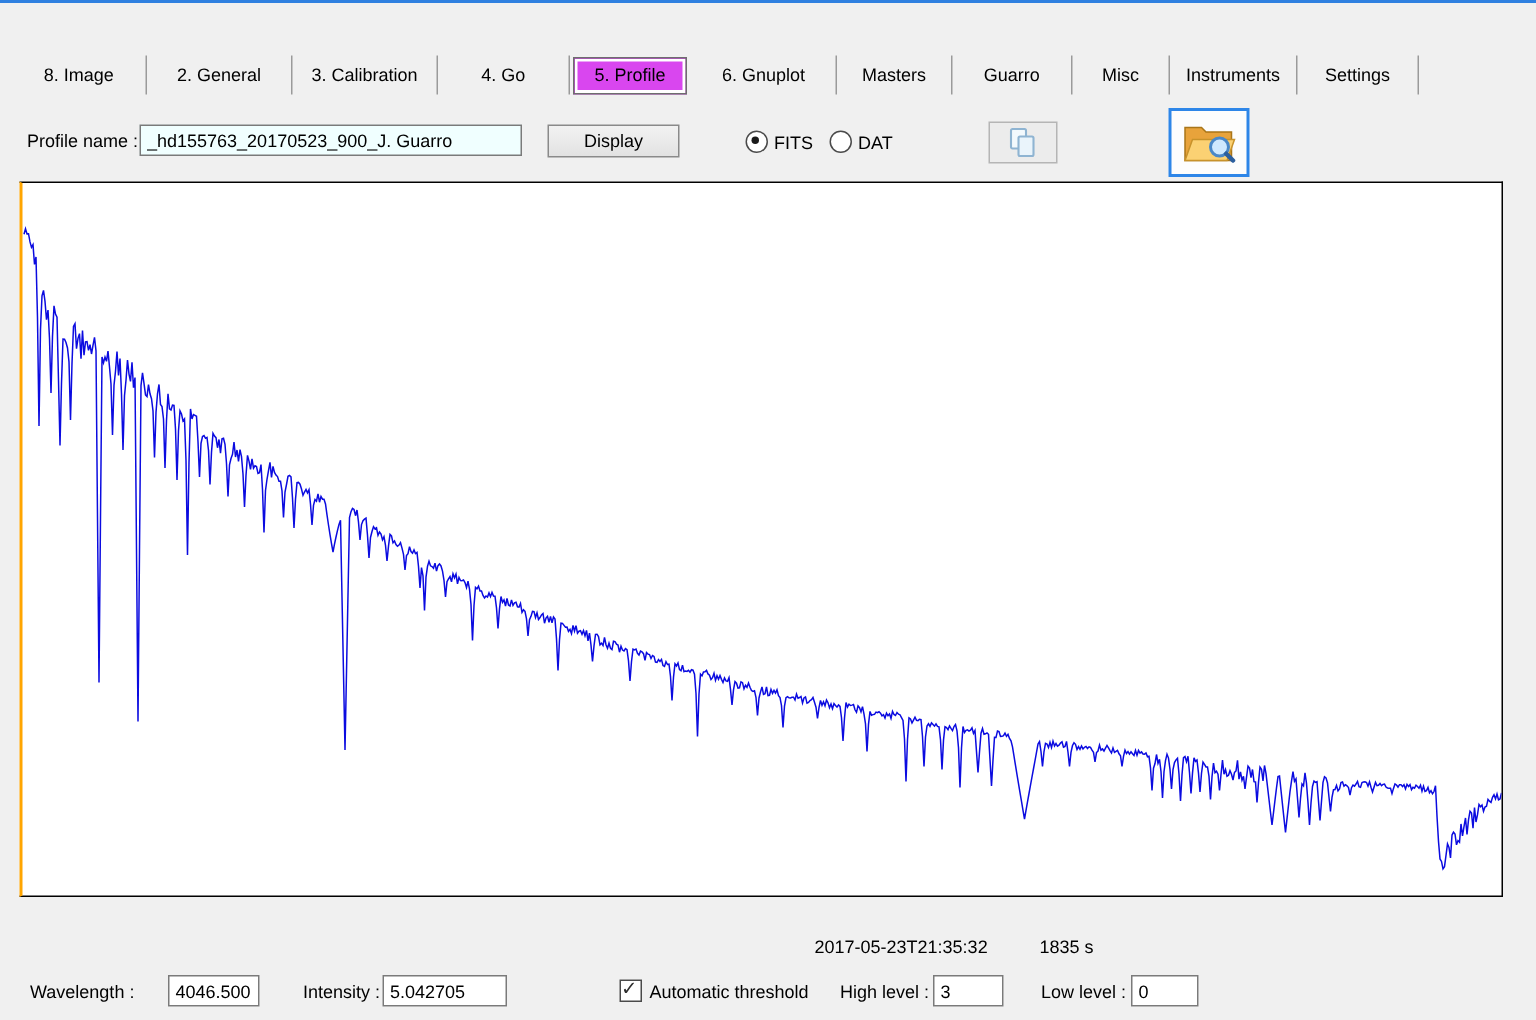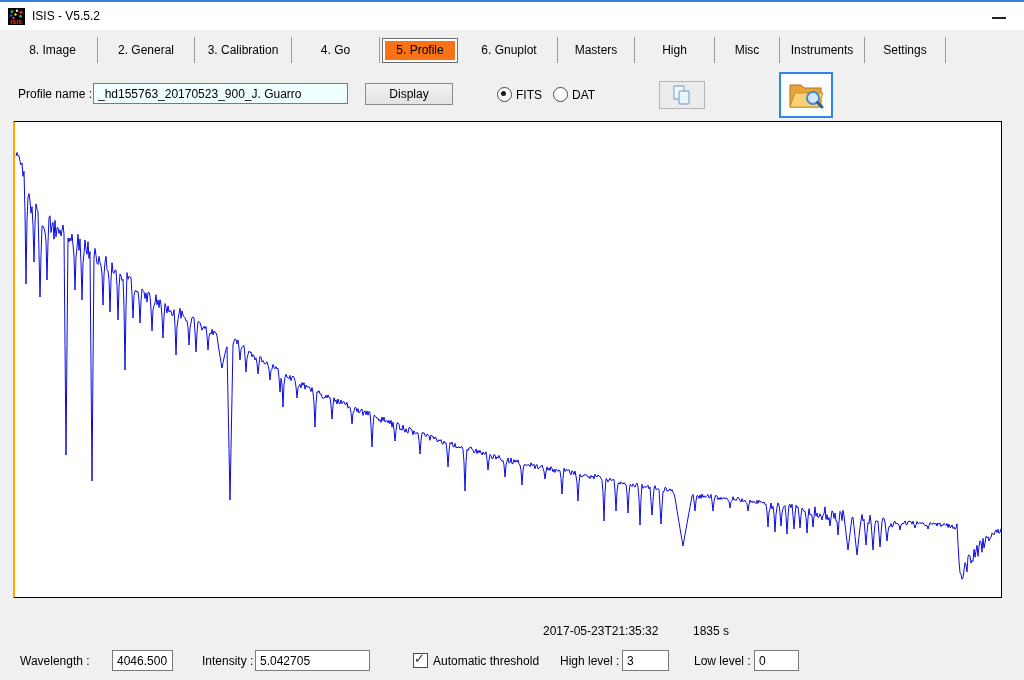--- a/index.html
+++ b/index.html
@@ -10,21 +10,21 @@
   .win-accent{position:absolute;left:0;top:0;width:1024px;height:2px;background:#2f80e0;}
   .titlebar{position:absolute;left:0;top:2px;width:1024px;height:28px;background:#ffffff;}
   .app-icon{position:absolute;left:8px;top:6px;width:17px;height:17px;}
   .app-title{position:absolute;left:32px;top:7px;font-size:12px;}
   .min-btn{position:absolute;left:992px;top:15px;width:14px;height:2px;background:#222;cursor:pointer;}
 
   
   .tabbar{position:absolute;left:0;top:36px;width:1024px;height:28px;display:flex;align-items:center;padding-left:8px;box-sizing:border-box;}
   .tab{height:26px;line-height:26px;text-align:center;cursor:pointer;white-space:nowrap;}
   .tabsep{width:1px;height:26px;background:#9a9a9a;}
-  .tab.active{border:1px solid #6e6e6e;background:#f97316;box-shadow:inset 0 0 0 2px #ffffff;height:23px;line-height:23px;margin:0 2px;}
+  .tab.active{border:1px solid #6e6e6e;background:#d946ef;box-shadow:inset 0 0 0 2px #ffffff;height:23px;line-height:23px;margin:0 2px;}
 
   
   .lbl{position:absolute;white-space:nowrap;}
   input.txt{position:absolute;border:1px solid #7a7a7a;font-family:"Liberation Sans","DejaVu Sans",sans-serif;font-size:12px;padding:1px 4px;box-sizing:border-box;background:#fff;}
   .profile-input{background:#f0ffff !important;}
   .btn{position:absolute;background:linear-gradient(#f2f2f2,#e2e2e2);border:1px solid #8a8a8a;font-size:12px;text-align:center;cursor:pointer;}
   .radio{position:absolute;width:13px;height:13px;border:1px solid #4a4a4a;border-radius:50%;background:#fff;cursor:pointer;}
   .radio .dot{position:absolute;left:3px;top:3px;width:5px;height:5px;border-radius:50%;background:#1a1a1a;}
   .iconbtn{position:absolute;display:flex;align-items:center;justify-content:center;cursor:pointer;}
   .copy-btn{left:659px;top:81px;width:44px;height:26px;background:#ececec;border:1px solid #b5b5b5;}
@@ -39,54 +39,37 @@
   .checkbox{position:absolute;width:13px;height:13px;border:1px solid #4a4a4a;background:#fff;cursor:pointer;}
   .checkbox .mark{position:absolute;left:0px;top:-3px;font-size:13px;font-weight:bold;color:#2d2d2d;}
 </style>
 </head>
 <body>
 
 <div id="app">
 
   <div class="win-accent"></div>
 
-  <div class="titlebar">
-    <span class="app-icon">
-      <svg width="17" height="17" viewBox="0 0 17 17">
-        <rect width="17" height="17" fill="#000"></rect>
-        <circle cx="4" cy="3.5" r="1.6" fill="#22b422"></circle>
-        <circle cx="9" cy="2.8" r="1.2" fill="#e8e8e8"></circle>
-        <circle cx="13" cy="4.2" r="1.6" fill="#d63114"></circle>
-        <circle cx="3.2" cy="7.5" r="1.3" fill="#2a55ff"></circle>
-        <circle cx="7.5" cy="6.5" r="1.2" fill="#ffd400"></circle>
-        <circle cx="12.5" cy="8.2" r="1.3" fill="#00c8d4"></circle>
-        <circle cx="5.5" cy="10" r="1.1" fill="#ff3dd0"></circle>
-        <text x="2.2" y="15.5" font-size="5.5" fill="#ff2a00" font-family="'DejaVu Sans',sans-serif" font-weight="bold">ISIS</text>
-      </svg>
-    </span>
-    <span class="app-title">ISIS - V5.5.2</span>
-    <div class="min-btn"></div>
-  </div>
 
   <div class="tabbar">
     <div class="tab" style="width:89px">8. Image</div>
       <div class="tabsep"></div>
     <div class="tab" style="width:96px">2. General</div>
       <div class="tabsep"></div>
     <div class="tab" style="width:96px">3. Calibration</div>
       <div class="tabsep"></div>
     <div class="tab" style="width:87px">4. Go</div>
       <div class="tabsep"></div>
     <div class="tab active" style="width:74px">5. Profile</div>
       <div class="tabsep" style="background:transparent"></div>
     <div class="tab" style="width:96px">6. Gnuplot</div>
       <div class="tabsep"></div>
     <div class="tab" style="width:76px">Masters</div>
       <div class="tabsep"></div>
-    <div class="tab" style="width:79px">High</div>
+    <div class="tab" style="width:79px">Guarro</div>
       <div class="tabsep"></div>
     <div class="tab" style="width:64px">Misc</div>
       <div class="tabsep"></div>
     <div class="tab" style="width:84px">Instruments</div>
       <div class="tabsep"></div>
     <div class="tab" style="width:80px">Settings</div>
       <div class="tabsep"></div>
   </div>
 
   <span class="lbl" style="left:18px;top:87px">Profile name :</span>
@@ -121,21 +104,21 @@
         <path d="M16 156.2 L17 152.5 L18 155.9 L19 155.8 L20 161.3 L21 164.9 L22 163.1 L23 176.3 L24 171.3 L25 212.0 L26 284.0 L27 219.6 L28 197.2 L29 193.6 L30 200.9 L31 213.1 L32 206.7 L33 225.7 L34 262.0 L35 224.1 L36 203.9 L37 209.4 L38 211.5 L39 253.5 L40 297.0 L41 255.5 L42 226.0 L43 226.1 L44 228.3 L45 232.0 L46 241.2 L47 280.0 L48 242.4 L49 217.7 L50 215.8 L51 232.5 L52 225.6 L53 222.4 L54 239.2 L55 220.3 L56 236.8 L57 227.9 L58 227.7 L59 233.6 L60 229.8 L61 236.0 L62 230.3 L63 224.9 L64 233.9 L65 344.6 L66 455.0 L67 345.0 L68 238.0 L69 241.9 L70 238.1 L71 240.9 L72 234.1 L73 244.7 L74 256.0 L75 290.0 L76 256.9 L77 247.5 L78 234.3 L79 250.3 L80 239.0 L81 262.7 L82 300.0 L83 263.7 L84 253.5 L85 240.0 L86 249.4 L87 254.3 L88 241.6 L89 258.4 L90 251.7 L91 366.0 L92 481.0 L93 366.7 L94 257.1 L95 248.5 L96 255.6 L97 263.3 L98 264.4 L99 256.4 L100 262.5 L101 265.8 L102 273.9 L103 305.0 L104 274.8 L105 262.5 L106 256.3 L107 269.7 L108 271.1 L109 279.3 L110 312.0 L111 280.2 L112 262.6 L113 272.6 L114 273.3 L115 270.1 L116 270.3 L117 285.9 L118 320.0 L119 287.2 L120 273.9 L121 276.0 L122 280.6 L123 279.3 L124 306.9 L125 370.0 L126 308.2 L127 272.6 L128 279.3 L129 276.4 L130 276.9 L131 277.5 L132 294.5 L133 318.0 L134 295.6 L135 291.0 L136 290.4 L137 292.2 L138 291.6 L139 300.2 L140 323.0 L141 301.4 L142 288.9 L143 290.7 L144 291.8 L145 298.5 L146 293.0 L147 302.1 L148 292.5 L149 292.2 L150 296.2 L151 309.0 L152 331.0 L153 309.9 L154 305.7 L155 302.9 L156 294.7 L157 304.7 L158 300.0 L159 307.6 L160 299.7 L161 304.4 L162 316.0 L163 338.0 L164 316.8 L165 303.6 L166 307.4 L167 312.9 L168 305.9 L169 312.1 L170 310.5 L171 311.0 L172 315.6 L173 315.1 L174 309.7 L175 326.3 L176 355.0 L177 327.0 L178 319.5 L179 313.8 L180 308.3 L181 318.2 L182 310.9 L183 314.9 L184 316.7 L185 317.7 L186 320.9 L187 320.9 L188 327.3 L189 345.0 L190 328.0 L191 323.0 L192 317.5 L193 317.0 L194 317.9 L195 332.0 L196 352.0 L197 332.8 L198 321.8 L199 321.6 L200 322.8 L201 326.0 L202 330.2 L203 328.0 L204 326.3 L205 328.6 L206 326.5 L207 336.1 L208 350.0 L209 336.9 L210 333.0 L211 334.1 L212 329.3 L213 334.8 L214 331.0 L215 332.8 L216 332.8 L217 336.0 L218 343.2 L219 350.0 L220 356.4 L221 362.4 L222 368.0 L223 362.8 L224 358.0 L225 353.6 L226 349.6 L227 346.8 L228 398.0 L229 448.8 L230 500.0 L231 448.4 L232 396.4 L233 345.0 L234 341.1 L235 338.9 L236 339.6 L237 343.8 L238 340.0 L239 348.1 L240 360.0 L241 349.7 L242 347.1 L243 346.1 L244 345.4 L245 356.8 L246 372.0 L247 358.3 L248 354.3 L249 351.1 L250 352.6 L251 351.9 L252 356.9 L253 354.7 L254 356.1 L255 359.9 L256 357.8 L257 363.5 L258 374.0 L259 364.1 L260 356.3 L261 357.3 L262 361.9 L263 360.6 L264 363.0 L265 364.2 L266 363.4 L267 361.8 L268 365.4 L269 369.6 L270 380.0 L271 370.4 L272 369.1 L273 364.4 L274 367.7 L275 368.8 L276 366.6 L277 369.0 L278 368.3 L279 377.6 L280 392.0 L281 378.4 L282 383.9 L283 407.0 L284 384.7 L285 377.6 L286 374.2 L287 377.2 L288 377.7 L289 378.8 L290 375.4 L291 380.7 L292 377.1 L293 376.0 L294 377.3 L295 380.7 L296 386.9 L297 398.0 L298 387.8 L299 386.0 L300 384.4 L301 387.9 L302 382.5 L303 385.2 L304 382.7 L305 389.2 L306 385.0 L307 387.0 L308 387.1 L309 386.6 L310 388.4 L311 391.7 L312 387.5 L313 392.8 L314 403.0 L315 427.0 L316 403.7 L317 391.6 L318 392.5 L319 390.7 L320 394.0 L321 394.0 L322 397.0 L323 398.6 L324 397.3 L325 398.0 L326 395.3 L327 397.8 L328 394.9 L329 397.4 L330 397.5 L331 405.3 L332 419.0 L333 405.8 L334 397.7 L335 401.6 L336 399.9 L337 404.0 L338 399.0 L339 403.3 L340 404.0 L341 399.9 L342 403.6 L343 401.9 L344 401.5 L345 404.5 L346 404.7 L347 402.3 L348 408.2 L349 406.5 L350 407.5 L351 412.6 L352 424.0 L353 413.2 L354 410.9 L355 407.5 L356 407.7 L357 411.7 L358 408.6 L359 413.0 L360 411.7 L361 409.9 L362 409.0 L363 415.5 L364 412.0 L365 410.9 L366 414.8 L367 410.9 L368 415.2 L369 411.3 L370 412.7 L371 425.9 L372 447.0 L373 426.5 L374 415.4 L375 415.6 L376 416.9 L377 418.2 L378 418.1 L379 420.9 L380 419.6 L381 422.4 L382 417.0 L383 420.7 L384 417.1 L385 422.1 L386 420.8 L387 420.5 L388 422.9 L389 420.4 L390 423.8 L391 420.3 L392 427.2 L393 422.1 L394 430.1 L395 441.0 L396 430.6 L397 422.9 L398 422.8 L399 424.4 L400 429.9 L401 428.8 L402 430.3 L403 425.0 L404 429.8 L405 432.2 L406 428.8 L407 432.2 L408 433.1 L409 427.5 L410 427.7 L411 429.4 L412 430.0 L413 434.8 L414 430.8 L415 433.4 L416 434.0 L417 432.4 L418 433.1 L419 440.6 L420 454.0 L421 441.0 L422 432.7 L423 433.2 L424 432.7 L425 435.5 L426 436.7 L427 434.1 L428 434.6 L429 435.8 L430 440.3 L431 435.1 L432 436.1 L433 436.4 L434 439.0 L435 437.0 L436 437.6 L437 441.4 L438 441.6 L439 439.7 L440 441.0 L441 439.6 L442 443.7 L443 444.3 L444 441.1 L445 443.0 L446 442.8 L447 451.0 L448 467.0 L449 451.5 L450 442.6 L451 444.0 L452 442.0 L453 446.4 L454 447.1 L455 443.4 L456 447.8 L457 447.3 L458 447.6 L459 446.9 L460 448.1 L461 446.5 L462 446.8 L463 449.5 L464 462.3 L465 491.0 L466 462.7 L467 449.4 L468 450.6 L469 448.0 L470 447.8 L471 446.9 L472 449.3 L473 450.1 L474 453.0 L475 451.8 L476 448.9 L477 453.6 L478 450.4 L479 452.8 L480 450.3 L481 452.9 L482 455.0 L483 452.0 L484 453.9 L485 454.2 L486 451.8 L487 459.6 L488 470.0 L489 459.9 L490 454.4 L491 455.5 L492 458.7 L493 458.5 L494 454.6 L495 455.1 L496 459.2 L497 456.8 L498 458.2 L499 455.4 L500 458.2 L501 460.3 L502 461.0 L503 460.5 L504 465.0 L505 477.0 L506 465.3 L507 461.3 L508 457.9 L509 462.9 L510 462.5 L511 457.9 L512 463.7 L513 463.5 L514 459.6 L515 462.2 L516 460.2 L517 462.1 L518 459.9 L519 463.8 L520 465.0 L521 470.4 L522 485.0 L523 470.7 L524 465.1 L525 464.4 L526 465.2 L527 465.3 L528 464.9 L529 464.8 L530 466.6 L531 462.7 L532 465.5 L533 465.0 L534 464.3 L535 468.7 L536 465.3 L537 464.6 L538 468.8 L539 468.3 L540 467.0 L541 466.5 L542 465.0 L543 468.2 L544 471.5 L545 479.0 L546 471.8 L547 466.9 L548 470.2 L549 467.9 L550 470.5 L551 466.7 L552 468.5 L553 471.8 L554 469.3 L555 472.5 L556 469.1 L557 470.3 L558 471.4 L559 469.9 L560 470.9 L561 478.5 L562 494.0 L563 478.7 L564 468.3 L565 471.4 L566 469.4 L567 470.3 L568 470.1 L569 469.7 L570 473.2 L571 474.9 L572 470.6 L573 471.8 L574 474.5 L575 471.1 L576 476.1 L577 482.6 L578 501.0 L579 482.9 L580 474.3 L581 476.8 L582 476.4 L583 476.2 L584 474.7 L585 475.1 L586 474.5 L587 475.4 L588 477.3 L589 476.5 L590 478.7 L591 475.4 L592 477.2 L593 476.0 L594 478.9 L595 474.2 L596 476.3 L597 477.0 L598 475.0 L599 476.1 L600 476.5 L601 478.4 L602 480.3 L603 492.7 L604 521.0 L605 493.0 L606 478.6 L607 479.3 L608 482.0 L609 480.1 L610 478.1 L611 480.2 L612 480.4 L613 479.5 L614 479.7 L615 491.0 L616 511.0 L617 491.3 L618 484.0 L619 482.5 L620 484.2 L621 481.9 L622 483.0 L623 484.1 L624 482.6 L625 484.3 L626 484.6 L627 493.2 L628 513.0 L629 493.4 L630 484.5 L631 485.1 L632 486.5 L633 483.9 L634 485.6 L635 487.1 L636 484.4 L637 483.0 L638 487.3 L639 498.5 L640 525.0 L641 498.7 L642 484.3 L643 488.3 L644 486.9 L645 486.6 L646 487.4 L647 486.8 L648 485.2 L649 488.9 L650 487.0 L651 501.1 L652 515.0 L653 501.3 L654 488.8 L655 485.6 L656 489.5 L657 489.2 L658 488.6 L659 489.5 L660 506.4 L661 524.0 L662 506.6 L663 491.5 L664 491.6 L665 487.3 L666 487.7 L667 491.0 L668 490.9 L669 490.5 L670 488.8 L671 490.9 L672 489.6 L673 492.3 L674 493.9 L675 497.9 L676 504.1 L677 510.3 L678 516.4 L679 522.4 L680 528.4 L681 534.3 L682 540.2 L683 546.0 L684 540.3 L685 534.6 L686 529.0 L687 523.4 L688 517.9 L689 512.5 L690 507.1 L691 501.6 L692 496.0 L693 494.4 L694 501.0 L695 511.0 L696 501.0 L697 495.5 L698 496.0 L699 498.4 L700 494.9 L701 498.4 L702 494.1 L703 497.3 L704 495.7 L705 497.4 L706 496.8 L707 495.4 L708 494.6 L709 498.1 L710 497.7 L711 494.3 L712 501.5 L713 511.0 L714 501.6 L715 497.0 L716 495.2 L717 496.2 L718 499.7 L719 497.7 L720 499.5 L721 497.3 L722 499.3 L723 498.2 L724 497.6 L725 499.0 L726 497.9 L727 498.3 L728 500.1 L729 501.6 L730 508.0 L731 501.7 L732 500.7 L733 496.7 L734 500.1 L735 499.3 L736 500.7 L737 498.8 L738 497.0 L739 498.6 L740 500.4 L741 502.0 L742 498.6 L743 501.6 L744 500.9 L745 500.3 L746 502.5 L747 503.9 L748 511.0 L749 504.2 L750 500.0 L751 502.3 L752 501.0 L753 502.7 L754 501.2 L755 502.5 L756 503.7 L757 500.3 L758 503.5 L759 500.3 L760 502.1 L761 501.3 L762 502.7 L763 502.8 L764 502.0 L765 504.5 L766 504.2 L767 511.9 L768 527.0 L769 512.1 L770 509.0 L771 503.0 L772 508.9 L773 506.2 L774 514.3 L775 532.0 L776 514.5 L777 507.1 L778 502.8 L779 505.4 L780 512.9 L781 526.0 L782 513.1 L783 508.4 L784 506.6 L785 505.5 L786 516.2 L787 534.0 L788 516.5 L789 505.1 L790 504.3 L791 507.8 L792 504.2 L793 515.2 L794 529.0 L795 515.4 L796 505.2 L797 507.6 L798 506.7 L799 515.4 L800 528.0 L801 515.5 L802 508.1 L803 509.6 L804 511.3 L805 511.3 L806 517.6 L807 533.0 L808 517.8 L809 508.7 L810 515.1 L811 514.1 L812 516.1 L813 527.0 L814 516.3 L815 506.8 L816 516.1 L817 513.1 L818 517.5 L819 516.9 L820 513.8 L821 516.2 L822 520.0 L823 514.9 L824 514.0 L825 506.9 L826 519.4 L827 514.6 L828 520.1 L829 517.5 L830 526.0 L831 518.2 L832 510.8 L833 512.1 L834 518.4 L835 513.0 L836 521.1 L837 521.3 L838 535.0 L839 521.6 L840 511.4 L841 512.8 L842 520.6 L843 510.3 L844 515.7 L845 524.4 L846 533.0 L847 541.6 L848 550.0 L849 541.7 L850 533.4 L851 525.3 L852 517.7 L853 517.4 L854 526.9 L855 536.4 L856 545.7 L857 555.0 L858 545.8 L859 536.7 L860 527.7 L861 520.7 L862 514.4 L863 520.9 L864 519.3 L865 532.2 L866 545.0 L867 532.3 L868 522.6 L869 523.9 L870 515.2 L871 522.3 L872 535.2 L873 550.0 L874 535.3 L875 524.3 L876 520.7 L877 521.6 L878 521.1 L879 534.1 L880 547.0 L881 534.2 L882 521.6 L883 517.9 L884 518.6 L885 522.0 L886 531.5 L887 541.0 L888 531.6 L889 526.5 L890 526.4 L891 523.6 L892 527.2 L893 526.0 L894 521.7 L895 521.3 L896 524.1 L897 523.1 L898 523.9 L899 525.0 L900 530.0 L901 525.1 L902 523.4 L903 524.1 L904 522.7 L905 520.9 L906 524.5 L907 524.9 L908 521.7 L909 521.4 L910 521.2 L911 521.7 L912 524.1 L913 521.2 L914 524.8 L915 528.0 L916 524.8 L917 521.5 L918 523.7 L919 523.5 L920 522.3 L921 523.8 L922 522.9 L923 522.7 L924 524.7 L925 525.3 L926 525.5 L927 525.5 L928 529.0 L929 525.6 L930 522.6 L931 523.3 L932 524.7 L933 523.1 L934 523.1 L935 524.4 L936 523.2 L937 526.0 L938 522.9 L939 524.3 L940 523.1 L941 526.5 L942 524.9 L943 525.5 L944 523.5 L945 524.3 L946 525.5 L947 523.5 L948 527.5 L949 524.1 L950 527.6 L951 527.1 L952 524.9 L953 528.5 L954 527.1 L955 529.2 L956 527.7 L957 523.8 L958 544.2 L959 560.9 L960 572.6 L961 574.3 L962 579.3 L963 577.8 L964 570.3 L965 562.6 L966 565.0 L967 571.9 L968 556.7 L969 554.8 L970 556.0 L971 563.2 L972 560.4 L973 561.5 L974 549.3 L975 557.2 L976 551.1 L977 545.3 L978 556.3 L979 546.6 L980 540.8 L981 542.0 L982 552.2 L983 538.4 L984 548.0 L985 543.1 L986 536.3 L987 537.8 L988 536.7 L989 540.9 L990 538.0 L991 537.5 L992 532.9 L993 534.1 L994 534.9 L995 531.6 L996 529.9 L997 532.6 L998 529.3 L999 533.2 L1000 532.6 L1001 528.6 " fill="none" stroke="#0b0be0" stroke-width="1"></path>
       </svg>
   </div>
 
   <span class="status-text" style="left:543px">2017-05-23T21:35:32</span>
   <span class="status-text" style="left:693px">1835 s</span>
 
   <span class="lbl" style="left:20px;top:654px">Wavelength :</span>
   <input class="txt" style="left: 112px; top: 650px; width: 61px; height: 21px;" type="text" value="4046.500">
   <span class="lbl" style="left:202px;top:654px">Intensity :</span>
-  <input class="txt" style="left: 255px; top: 650px; width: 115px; height: 21px;" type="text" value="5.042705">
+  <input class="txt" style="left: 255px; top: 650px; width: 83px; height: 21px;" type="text" value="5.042705">
 
   <div class="checkbox" style="left:413px;top:653px">
     <span class="mark">✓</span>
   </div>
   <span class="lbl" style="left:433px;top:654px">Automatic threshold</span>
 
   <span class="lbl" style="left:560px;top:654px">High level :</span>
   <input class="txt" style="left: 622px; top: 650px; width: 47px; height: 21px;" type="text" value="3">
   <span class="lbl" style="left:694px;top:654px">Low level :</span>
   <input class="txt" style="left: 754px; top: 650px; width: 45px; height: 21px;" type="text" value="0">

